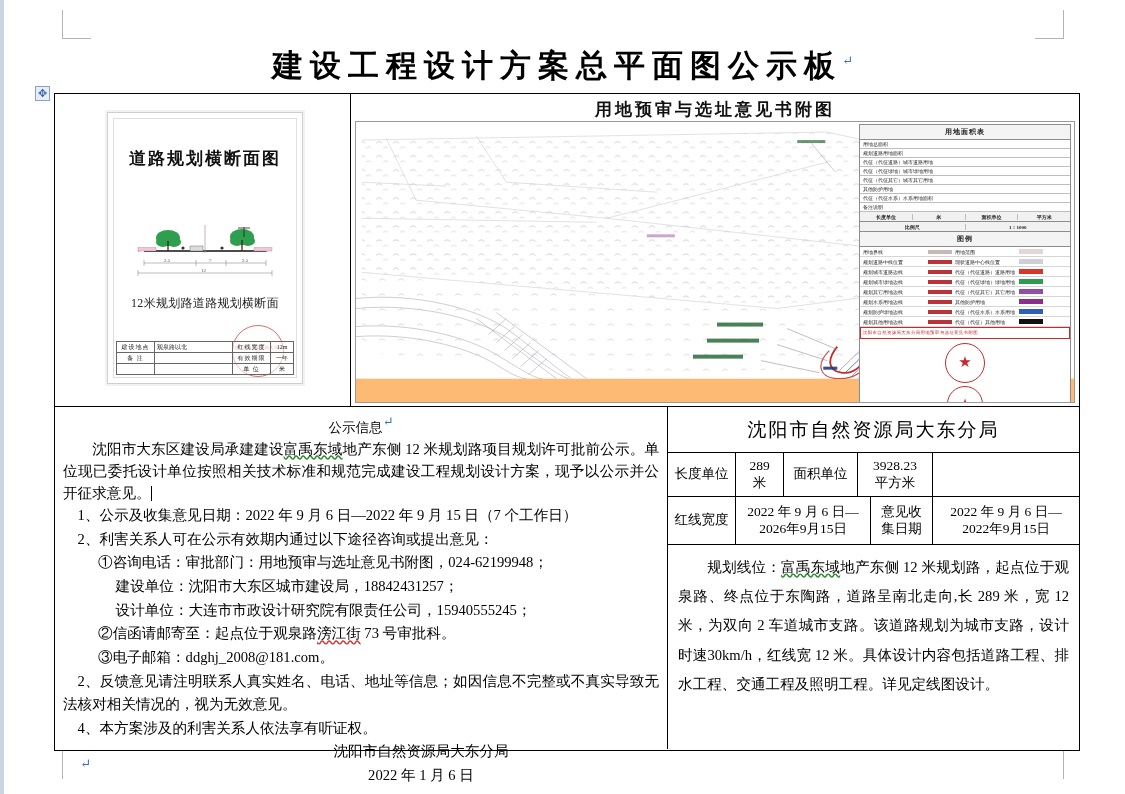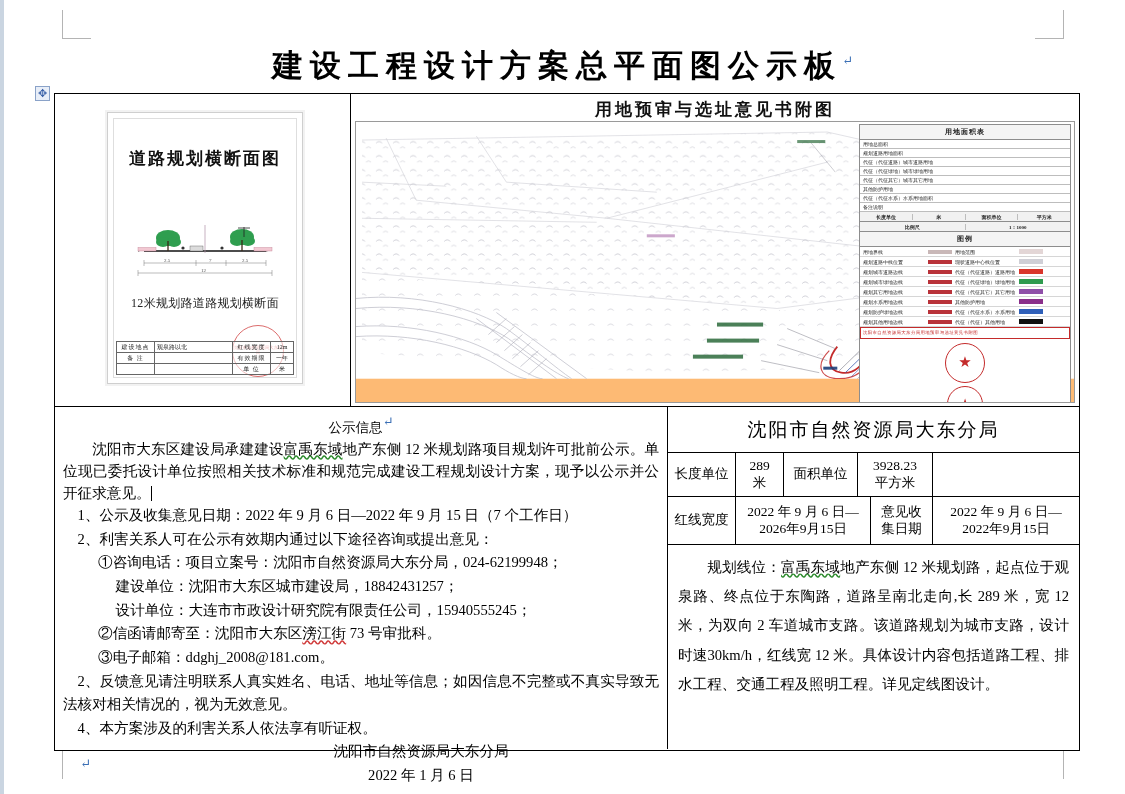--- a/index.html
+++ b/index.html
@@ -697,24 +697,24 @@
       <div class="cell-notice">
         <div class="notice-head">
           <span>公示信息</span><span class="pilcrow">↵</span>
         </div>
 
         <p class="p-body p-indent"><span>沈阳市大东区建设局承建建设<span class="squig-green">富禹东域</span>地产东侧 12 米规划路项目规划许可批前公示。单位现已委托设计单位按照相关技术标准和规范完成建设工程规划设计方案，现予以公示并公开征求意见。</span><span class="caret"></span></p>
 
         <p class="p-item">1、公示及收集意见日期：2022 年 9 月 6 日—2022 年 9 月 15 日（7 个工作日）</p>
         <p class="p-item">2、利害关系人可在公示有效期内通过以下途径咨询或提出意见：</p>
 
-        <p class="p-sub"><span>①咨询电话：项目立案号：沈阳市自然资源局大东分局，</span><span class="num">024-62199948；</span></p>
+        <p class="p-sub"><span>①咨询电话：审批部门：用地预审与选址意见书附图，</span><span class="num">024-62199948；</span></p>
         <p class="p-sub2"><span>建设单位：沈阳市大东区城市建设局，</span><span class="num">18842431257；</span></p>
         <p class="p-sub2"><span>设计单位：大连市市政设计研究院有限责任公司，</span><span class="num">15940555245；</span></p>
-        <p class="p-sub"><span>②信函请邮寄至：沈阳市大东区</span><span class="squig-red">滂江街</span><span> 73 号审批科。</span></p>
+        <p class="p-sub"><span>②信函请邮寄至：起点位于观泉路</span><span class="squig-red">滂江街</span><span> 73 号审批科。</span></p>
         <p class="p-sub"><span>③电子邮箱：</span><span class="num">ddghj_2008@181.com</span><span>。</span></p>
 
         <p class="p-body p-item">2、反馈意见请注明联系人真实姓名、电话、地址等信息；如因信息不完整或不真实导致无法核对相关情况的，视为无效意见。</p>
         <p class="p-item">4、本方案涉及的利害关系人依法享有听证权。</p>
 
         <p class="p-sign">沈阳市自然资源局大东分局</p>
         <p class="p-sign">2022 年 1 月 6 日</p>
       </div>
 
       <div class="cell-info">

